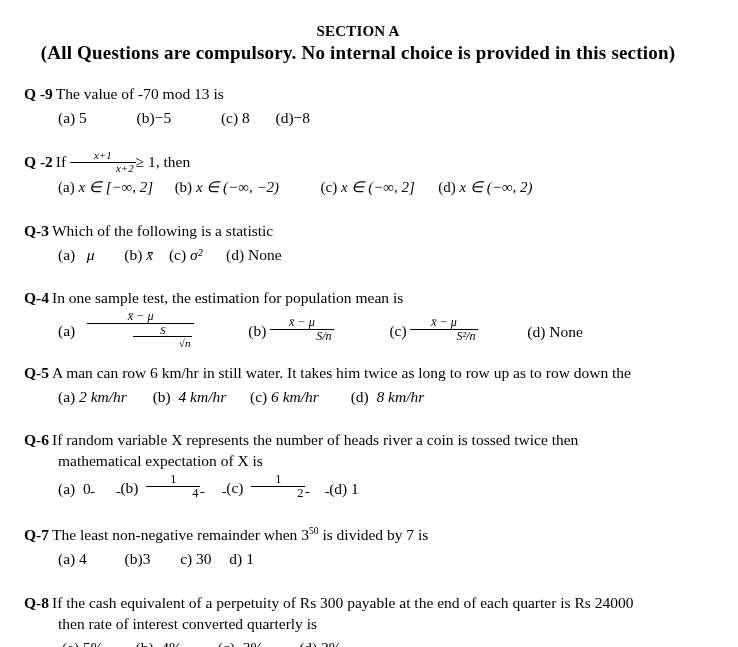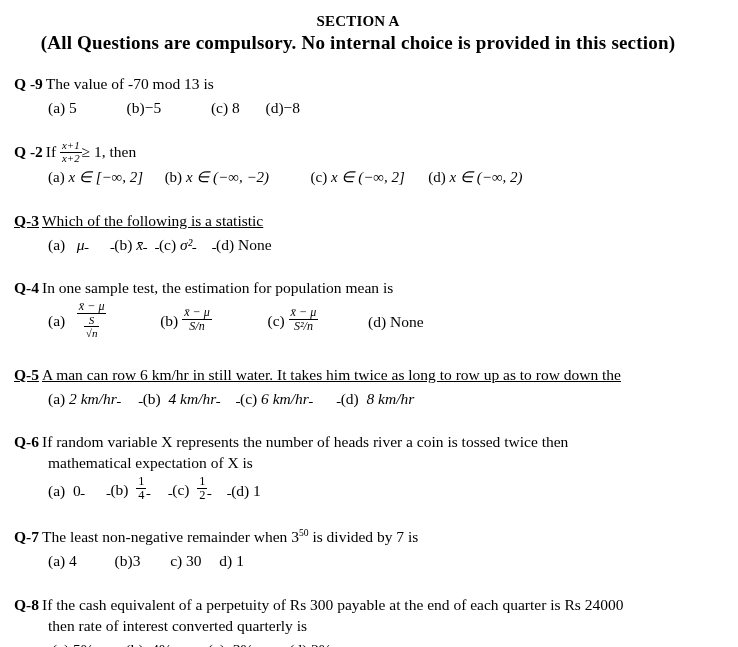--- a/index.html
+++ b/index.html
@@ -12,21 +12,21 @@
     height: 647px;
     font-family: "Liberation Serif", "DejaVu Serif", serif;
     color: #000000;
     overflow: hidden;
   }
   .page {
     position: relative;
     width: 716px;
     height: 647px;
     box-sizing: border-box;
-    padding: 8px;
+    padding: 18px;
   }
 
   
   .heading {
     text-align: center;
     font-weight: bold;
     font-size: 15px;
     line-height: 20px;
     letter-spacing: 0.2px;
   }
@@ -88,20 +88,21 @@
   .frac > .num {
     display: block;
     padding: 0 2px;
     border-bottom: 1.3px solid #000;
     font-size: 0.78em;
   }
   .frac > .den {
     display: block;
     padding: 0 2px;
     font-size: 0.78em;
+    margin-left: 44px;
   }
   .frac.tiny > .num, .frac.tiny > .den { font-size: 0.70em; }
 
   .frac.simple > .num, .frac.simple > .den { font-size: 0.80em; }
 
   
   .frac .frac > .num { border-bottom: 1.1px solid #000; font-size: 0.92em; }
   .frac .frac > .den { font-size: 0.92em; }
   .frac .frac { top: 0; }
   sup.exp {
@@ -148,21 +149,21 @@
       <span class="opt"><span class="optlab">(a)</span>&nbsp;<span class="optval mathv">x  ∈  [−∞, 2]</span></span>
       <span style="display:inline-block;width:14px"></span>
       <span class="opt"><span class="optlab">(b)</span>&nbsp;<span class="optval mathv">x  ∈  (−∞, −2)</span></span>
       <span style="display:inline-block;width:34px"></span>
       <span class="opt"><span class="optlab">(c)</span>&nbsp;<span class="optval mathv">x ∈ (−∞, 2]</span></span>
       <span style="display:inline-block;width:16px"></span>
       <span class="opt"><span class="optlab">(d)</span>&nbsp;<span class="optval mathv">x ∈ (−∞, 2)</span></span>
     </div>
   </div>
 
-  <div class="qblock" style="margin-top:22px;text-decoration:underline;">
+  <div class="qblock" style="margin-top:22px;">
     <div class="qline">
       <span class="qlabel">Q-3</span><span class="qtext">Which of the following is a statistic</span>
     </div>
     <div class="opts">
       <span class="opt"><span class="optlab">(a)</span>&nbsp;&nbsp;&nbsp;<span class="optval mathv">μ</span></span>
       <span style="display:inline-block;width:22px"></span>
       <span class="opt"><span class="optlab">(b)</span>&nbsp;<span class="optval mathv">x̄</span></span>
       <span style="display:inline-block;width:8px"></span>
       <span class="opt"><span class="optlab">(c)</span>&nbsp;<span class="optval mathv">σ²</span></span>
       <span style="display:inline-block;width:16px"></span>
@@ -201,21 +202,21 @@
         <span class="frac">
           <span class="num mathv">x̄ − μ</span>
           <span class="den mathv">S²/n</span>
         </span>
       </span>
       <span style="display:inline-block;width:42px"></span>
       <span class="opt"><span class="optlab">(d)</span>&nbsp;<span class="optval">None</span></span>
     </div>
   </div>
 
-  <div class="qblock" style="margin-top:24px;text-decoration:underline;">
+  <div class="qblock" style="margin-top:12px;">
     <div class="qline">
       <span class="qlabel">Q-5</span><span class="qtext">A man can row 6 km/hr in still water. It takes him twice as long to row up as to row down the</span>
     </div>
     <div class="opts">
       <span class="opt"><span class="optlab">(a)</span>&nbsp;<span class="optval ital">2 km/hr</span></span>
       <span style="display:inline-block;width:18px"></span>
       <span class="opt"><span class="optlab">(b)</span>&nbsp;&nbsp;<span class="optval ital">4 km/hr</span></span>
       <span style="display:inline-block;width:16px"></span>
       <span class="opt"><span class="optlab">(c)</span>&nbsp;<span class="optval ital">6 km/hr</span></span>
       <span style="display:inline-block;width:24px"></span>

